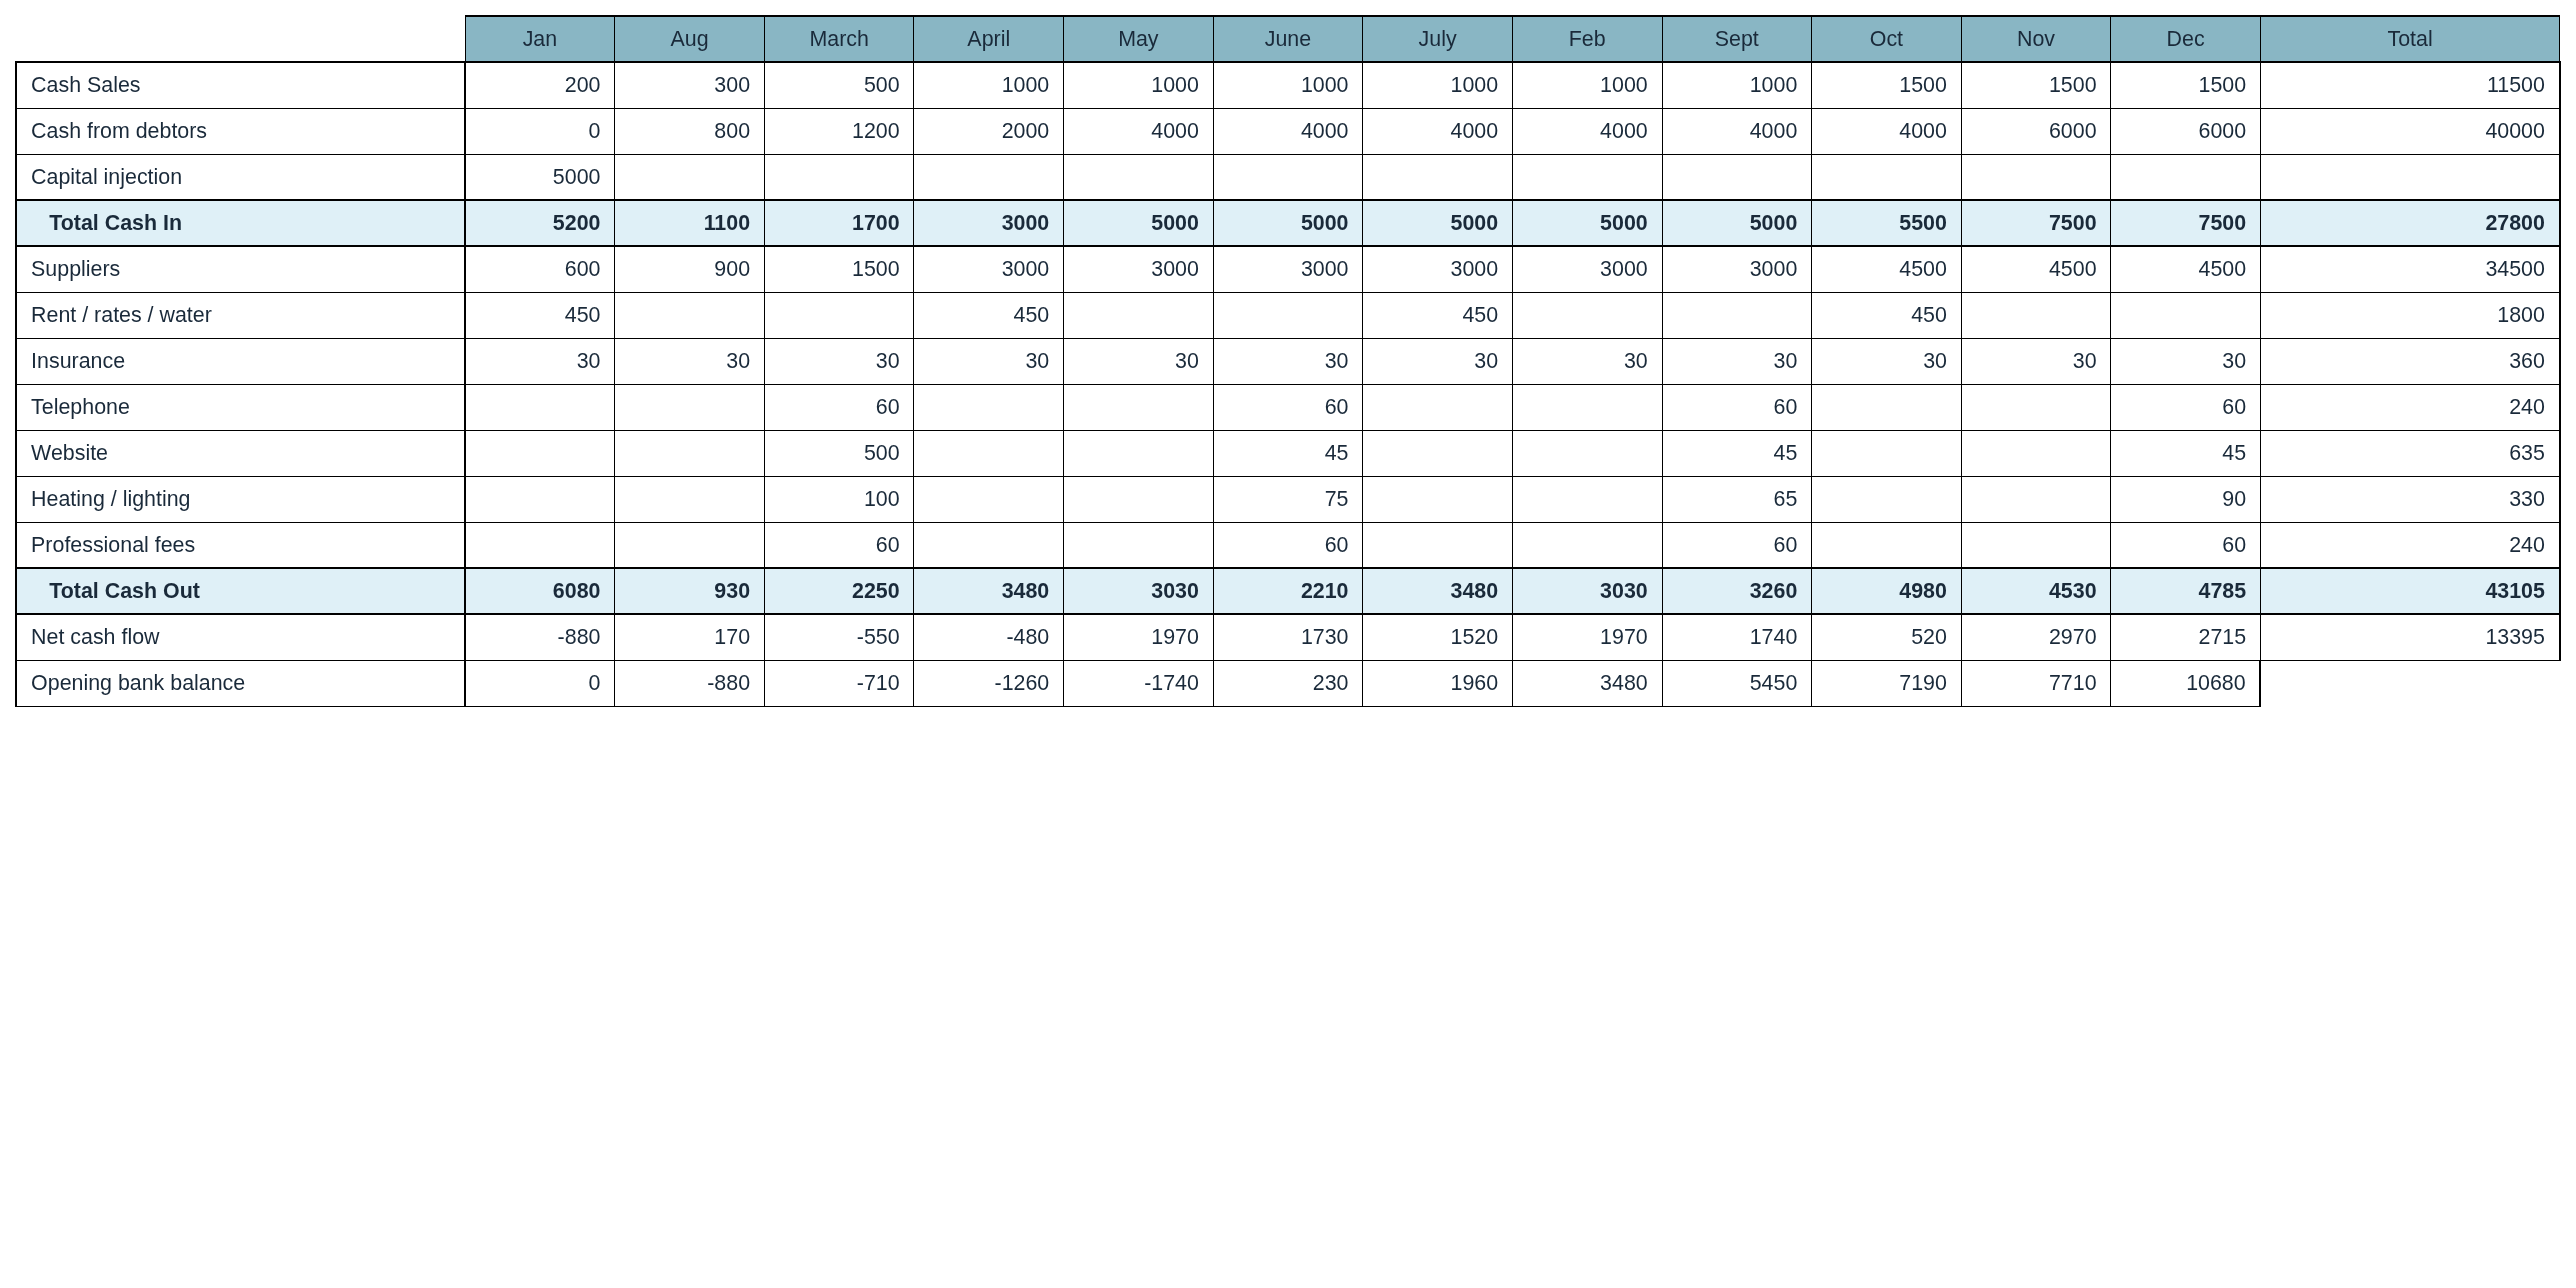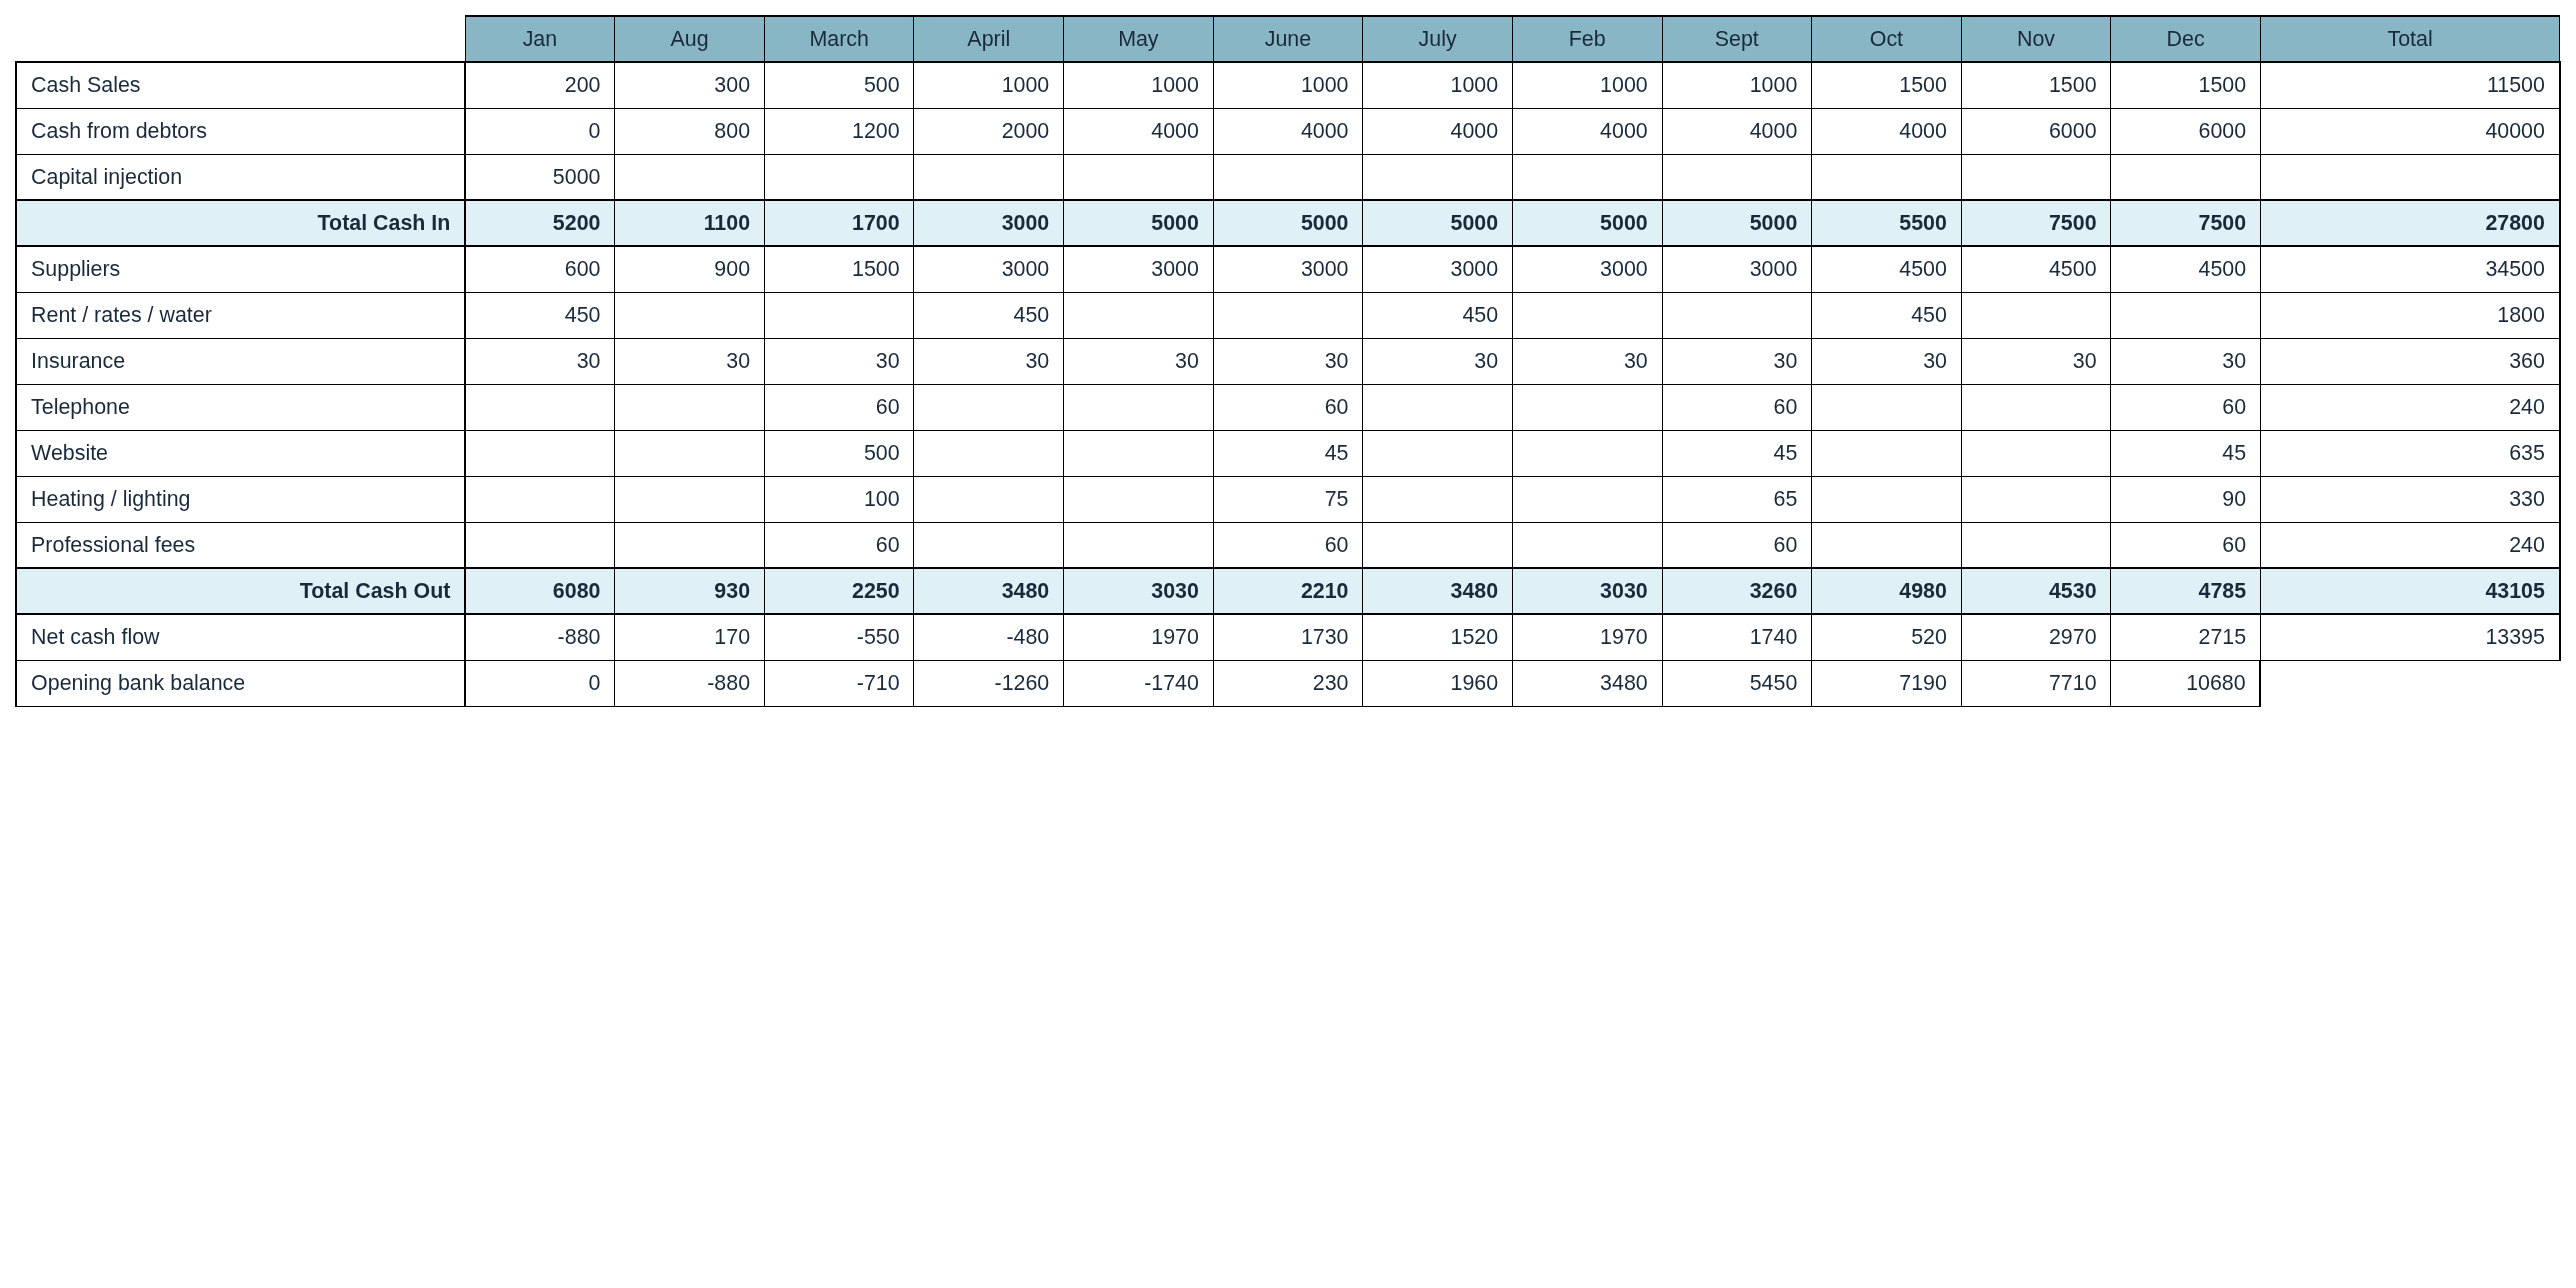--- a/index.html
+++ b/index.html
@@ -42,21 +42,21 @@
     background: #fff;
   }
   col.lbl { width: 252px; }
   col.mon { width: 84px; }
   col.tot { width: 168px; }
   tr.subtotal td {
     background: #dff0f7;
     font-weight: 700;
   }
   tr.subtotal td.label {
-    text-align: right;
+    text-align: left;
     padding-right: 13.8px;
     padding-left: 32px;
   }
   tr.section-top td { border-top: 2.3px solid #000; }
   tr.section-bottom td { border-bottom: 2.3px solid #000; }
   td.col-first { border-left: 2.3px solid #000; }
   td.col-last  { border-right: 2.3px solid #000; }
   td.lbl-last  { border-right: 2.3px solid #000; margin-top: 22px; }
   td.blank-tail {
     border: none !important;

